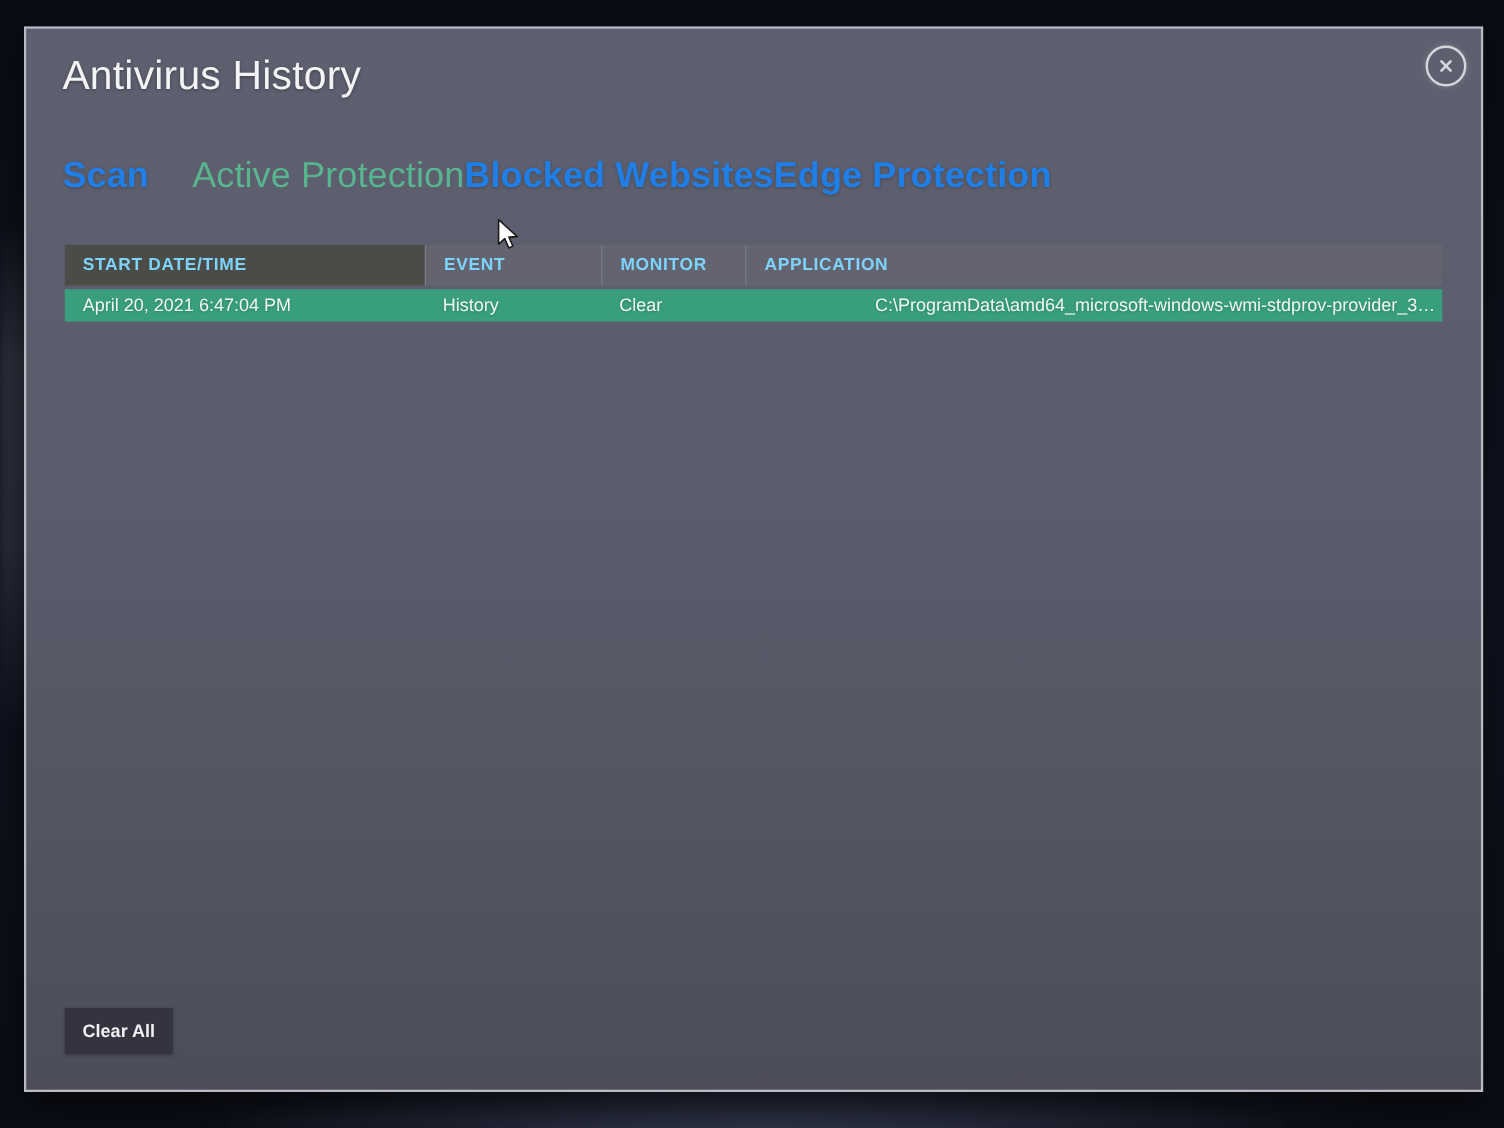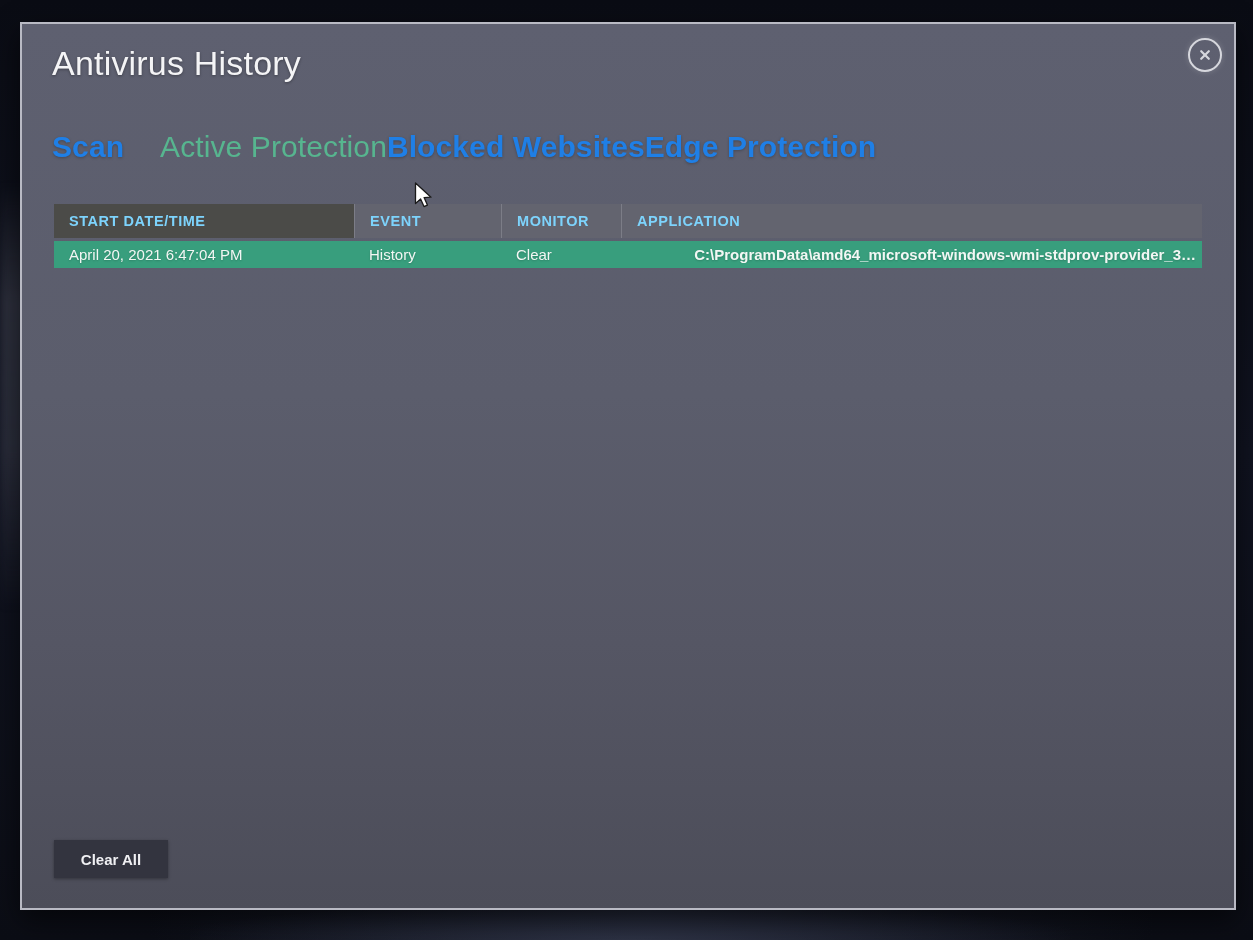--- a/index.html
+++ b/index.html
@@ -144,36 +144,36 @@
   .td {
     display: flex;
     align-items: center;
     font-size: 15px;
     color: #f2f7f4;
     padding-left: 15px;
     overflow: hidden;
     white-space: nowrap;
     text-shadow: 0 1px 2px rgba(0,0,0,.18);
   }
-  .td.col-app { padding-left: 15px; font-weight: bold; }
+  .td.col-app { padding-left: 15px; }
   .td.col-app .app-text {
     display: block;
     width: 100%;
     text-align: right;
     padding-right: 6px;
     overflow: hidden;
     text-overflow: ellipsis;
   }
 
   
   .clear-button {
     position: absolute;
     left: 32px;
     bottom: 30px;
-    width: 114px;
+    width: 90px;
     height: 38px;
     background: #33343f;
     border: none;
     color: #f0f0f3;
     font-family: "Liberation Sans", sans-serif;
     font-size: 15px;
     font-weight: bold;
     cursor: pointer;
     box-shadow: 0 1px 3px rgba(0,0,0,.35);
   }

